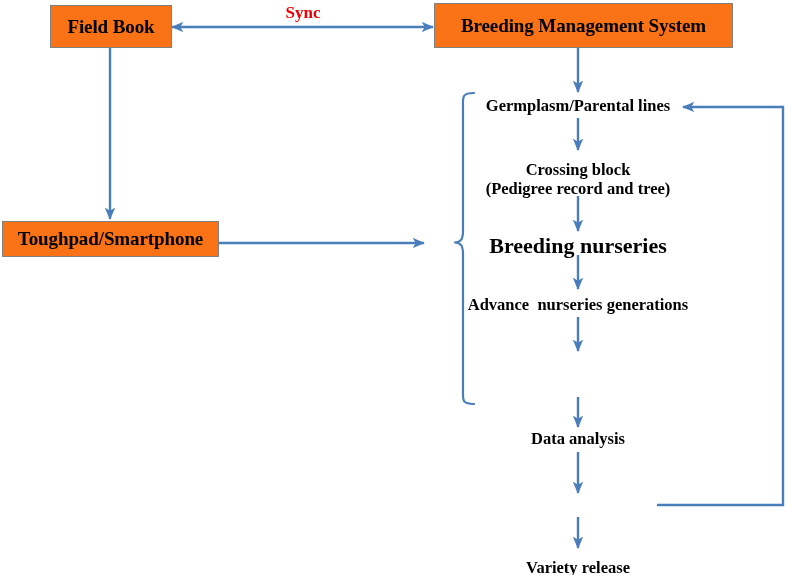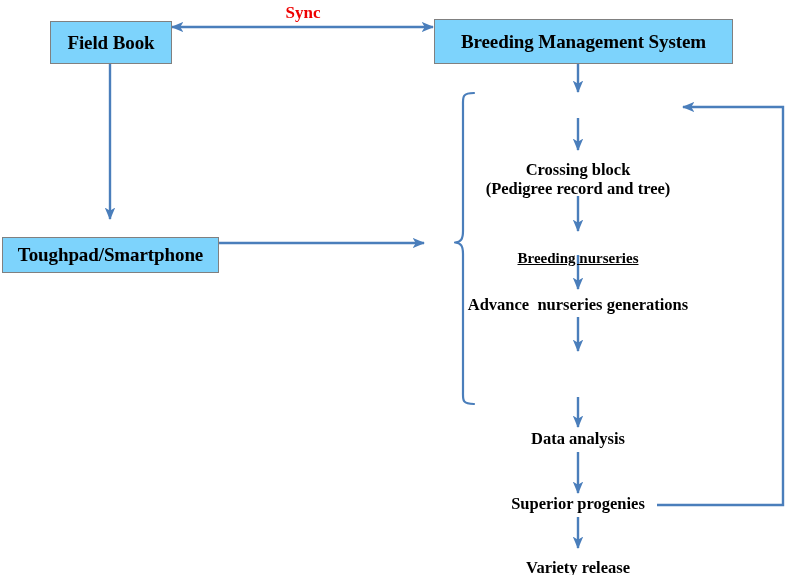--- a/index.html
+++ b/index.html
@@ -19,28 +19,27 @@
     position: absolute;
     left: 0;
     top: 0;
     width: 787px;
     height: 575px;
   }
   .node-box {
     position: absolute;
     box-sizing: border-box;
     border: 1.6px solid #808080;
-    background: #7dd3fc;
+    background: #f97316;
     display: flex;
     align-items: center;
     justify-content: center;
     font-weight: bold;
     color: #000000;
     letter-spacing: -0.1px;
-    margin-top: 16px;
   }
   .flow-label {
     position: absolute;
     text-align: center;
     font-weight: bold;
     color: #000000;
     line-height: 1.18;
     white-space: pre;
     transform: translateX(-50%);
   }
@@ -108,28 +107,28 @@
     <span>Breeding Management System</span>
   </div>
 
   <div class="node-box" style="left:2px; top:221px; width:217px; height:36px; font-size:19px;">
     <span>Toughpad/Smartphone</span>
   </div>
 
   <div class="edge-label" style="left:303px; top:3px; font-size:17px;">Sync</div>
 
 
+  <div class="flow-label" style="left:578px; top:96px; font-size:16.5px;">Germplasm/Parental lines</div>
 
   <div class="flow-label" style="left:578px; top:160px; font-size:16.5px;">Crossing block
 (Pedigree record and tree)</div>
 
-  <div class="flow-label" style="left:578px; top:250px; font-size:15px;text-decoration:underline;">Breeding nurseries</div>
+  <div class="flow-label" style="left:578px; top:233px; font-size:22px;">Breeding nurseries</div>
 
   <div class="flow-label" style="left:578px; top:295px; font-size:16.5px;">Advance  nurseries generations</div>
 
 
   <div class="flow-label" style="left:578px; top:429px; font-size:16.5px;">Data analysis</div>
 
-  <div class="flow-label" style="left:578px; top:494px; font-size:16.5px;">Superior progenies</div>
 
   <div class="flow-label" style="left:578px; top:550px; font-size:16.5px;margin-top:8px;">Variety release</div>
 
 </div>
 
 </body></html>

